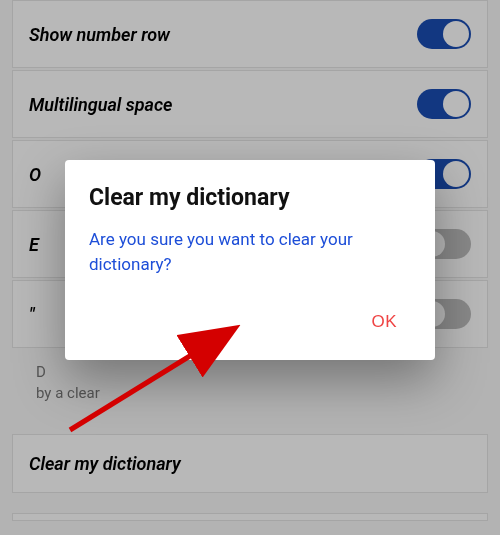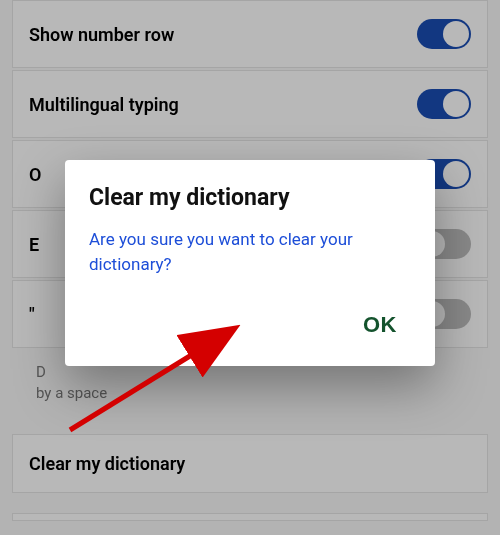--- a/index.html
+++ b/index.html
@@ -17,20 +17,21 @@
     }
     .settings-item {
       display: flex;
       align-items: center;
       justify-content: space-between;
       background: #fff;
       border: 1px solid #e5e5e5;
       padding: 18px 16px;
       margin-bottom: 2px;
       min-height: 58px;
+      font-style: italic;
     }
     .settings-item .label {
       font-size: 18px;
       font-weight: 600;
       color: #000;
     }
     .toggle {
       width: 54px;
       height: 30px;
       border-radius: 15px;
@@ -94,62 +95,62 @@
     .dialog-actions {
       display: flex;
       justify-content: flex-end;
       gap: 36px;
       padding-right: 10px;
       padding-bottom: 8px;
     }
     .dialog-btn {
       background: none;
       border: none;
-      font-size: 22px;
-      font-weight: 700;
+      font-size: 17px;
+      font-weight: 400;
       letter-spacing: 0.5px;
-      color: #14532d;
+      color: #ef4444;
       cursor: pointer;
       padding: 8px 4px;
     }
     .arrow-svg {
       position: absolute;
       z-index: 30;
       pointer-events: none;
       left: 60px;
       top: 290px;
     }
   </style>
 </head>
 <body>
 
 <div class="settings-list">
   <div class="settings-item">
     <span class="label">Show number row</span>
     <span class="toggle on"></span>
   </div>
   <div class="settings-item">
-    <span class="label">Multilingual typing</span>
+    <span class="label">Multilingual space</span>
     <span class="toggle on"></span>
   </div>
   <div class="settings-item">
     <span class="label">O</span>
     <span class="toggle on"></span>
   </div>
   <div class="settings-item">
     <span class="label">E</span>
     <span class="toggle off"></span>
   </div>
   <div class="settings-item">
     <span class="label">"</span>
     <span class="toggle off"></span>
   </div>
   <div class="description-text">
     <span>D</span><br>
-    <span>by a space</span>
+    <span>by a clear</span>
   </div>
   <div style="height:18px"></div>
   <div class="settings-item">
     <span class="label">Clear my dictionary</span>
   </div>
   <div style="height:18px"></div>
   <div class="settings-item" style="height:8px;min-height:8px;padding:0"></div>
 </div>
 
 <div class="overlay"></div>

